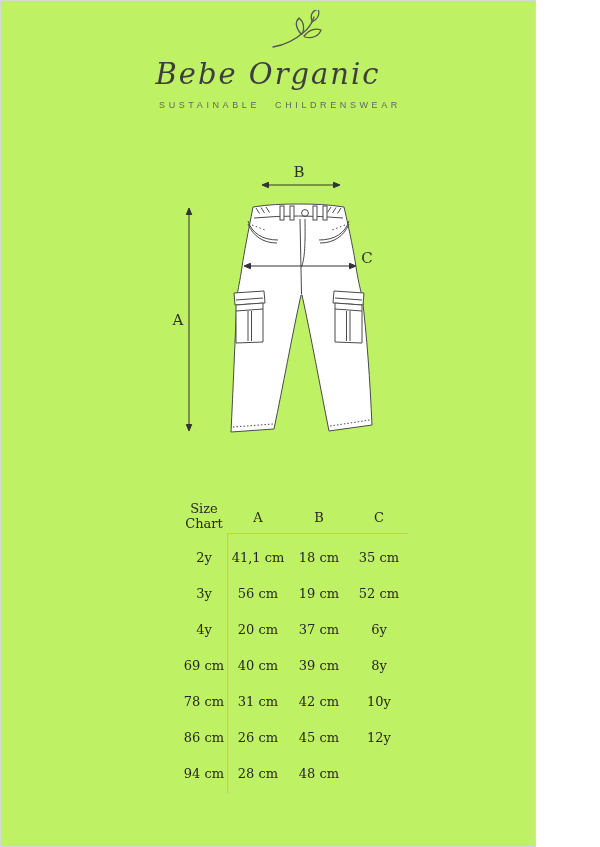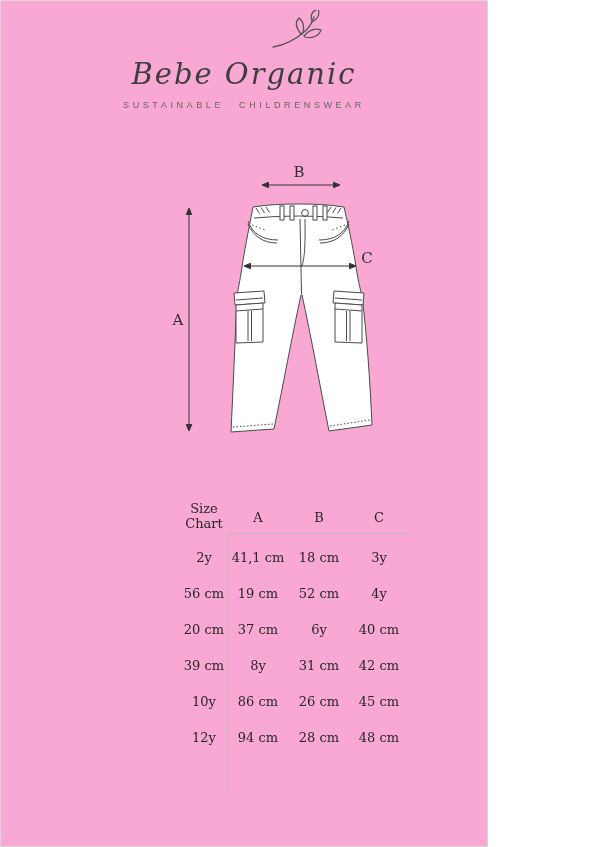--- a/index.html
+++ b/index.html
@@ -1,40 +1,40 @@
 <!DOCTYPE html>
 <html><head>
 <meta charset="utf-8">
 <style>
   * { margin: 0; padding: 0; box-sizing: border-box; }
   html, body { background: #ffffff; }
   .page {
     position: relative;
-    width: 488px;
+    width: 536px;
     height: 847px;
-    background: #f9a8d4;
+    background: #bef264;
     border: 1px solid #d8d8d8;
     font-family: "DejaVu Serif", serif;
     color: #2d2d2d;
     overflow: hidden;
   }
   
   .brand-header { position: absolute; top: 0; left: 0; width: 100%; text-align: center; }
   .branch-svg { position: absolute; top: 9px; left: 270px; width: 52px; height: 40px; }
   .brand-name {
     position: absolute; top: 56px; left: 0; width: 100%;
     font-family: "DejaVu Serif", serif;
     font-style: italic;
     font-size: 29px;
     letter-spacing: 2px;
     color: #3e3e3e;
     text-align: center;
   }
   .brand-tagline {
-    position: absolute; top: 99px; left: 0; width: 100%;
+    position: absolute; top: 99px; left: 12px; width: 100%;
     font-family: "Liberation Sans", sans-serif;
     font-size: 9px;
     letter-spacing: 3.6px;
     word-spacing: 9px;
     color: #646464;
     text-align: center;
   }
   
   .diagram { position: absolute; top: 160px; left: 165px; width: 270px; height: 290px; }
   .diagram svg { display: block; width: 270px; height: 290px; }
@@ -186,35 +186,38 @@
       </div>
       <div class="cell">A</div>
       <div class="cell">B</div>
       <div class="cell">C</div>
 
       <div class="spacer"></div>
 
       <div class="cell">2y</div>
       <div class="cell">41,1 cm</div>
       <div class="cell">18 cm</div>
+      <div class="cell">35 cm</div>
 
       <div class="cell">3y</div>
       <div class="cell">56 cm</div>
       <div class="cell">19 cm</div>
       <div class="cell">52 cm</div>
 
       <div class="cell">4y</div>
       <div class="cell">20 cm</div>
       <div class="cell">37 cm</div>
 
       <div class="cell">6y</div>
+      <div class="cell">69 cm</div>
       <div class="cell">40 cm</div>
       <div class="cell">39 cm</div>
 
       <div class="cell">8y</div>
+      <div class="cell">78 cm</div>
       <div class="cell">31 cm</div>
       <div class="cell">42 cm</div>
 
       <div class="cell">10y</div>
       <div class="cell">86 cm</div>
       <div class="cell">26 cm</div>
       <div class="cell">45 cm</div>
 
       <div class="cell">12y</div>
       <div class="cell">94 cm</div>

